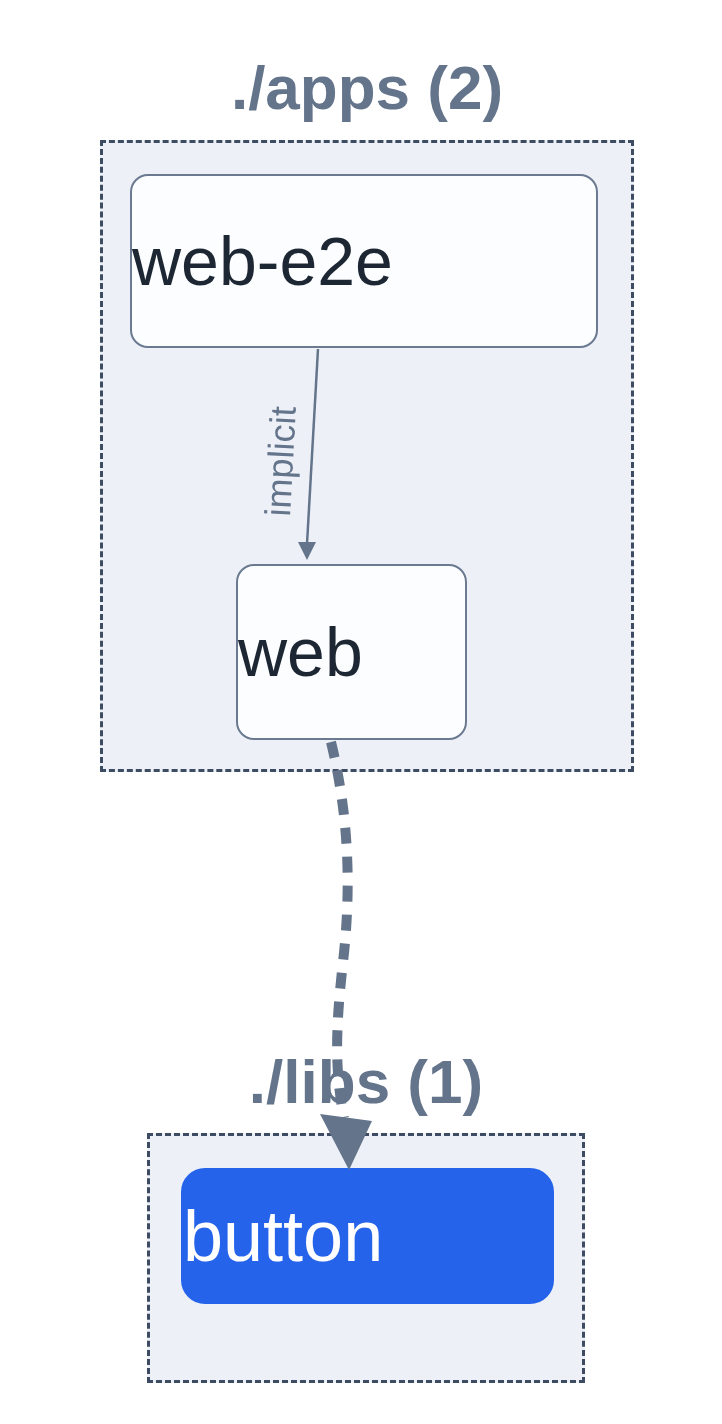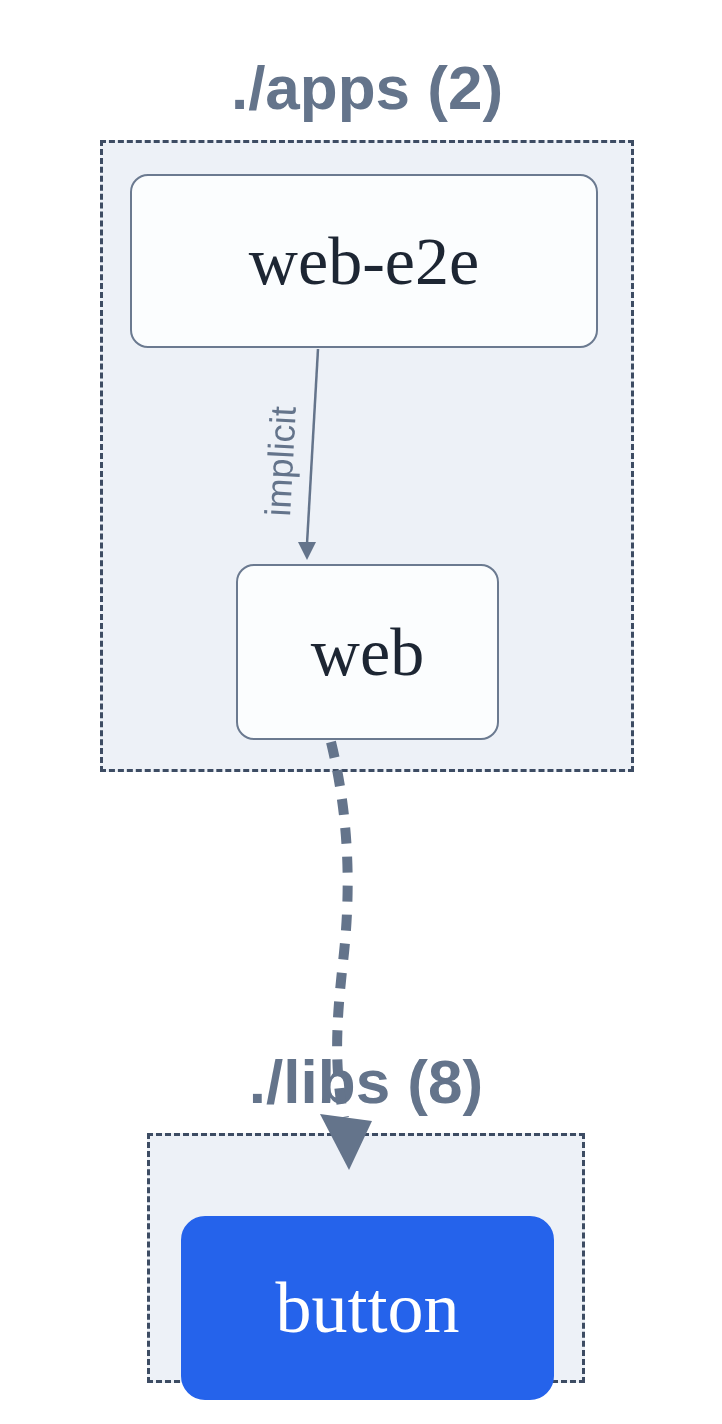--- a/index.html
+++ b/index.html
@@ -26,25 +26,23 @@
     background: #edf1f7;
     border: 3px dashed #3d4c63;
   }
   .node {
     position: absolute;
     background: #fbfdfe;
     border: 2px solid #6b7a90;
     border-radius: 18px;
     display: flex;
     align-items: center;
-    justify-content: center;
     font-size: 68px;
     color: #1d2633;
     cursor: pointer;
-    font-family: Liberation Serif, serif;
   }
   .node.focused {
     background: #2563eb;
     border-color: #2563eb;
     color: #ffffff;
     border-radius: 24px;
     font-size: 72px;
   }
   svg.edges {
     position: absolute;
@@ -60,29 +58,29 @@
 <div>
 
   <div class="cluster-title" style="left:100px; width:534px; top:54px;">./apps (2)</div>
 
   <div class="cluster" style="left:100px; top:140px; width:534px; height:632px;"></div>
 
   <div class="node" style="left:130px; top:174px; width:468px; height:174px;">
     <span>web-e2e</span>
   </div>
 
-  <div class="node" style="left:236px; top:564px; width:263px; height:176px;">
+  <div class="node" style="left:236px; top:564px; width:231px; height:176px;">
     <span>web</span>
   </div>
 
-  <div class="cluster-title" style="left:147px; width:438px; top:1048px;">./libs (8)</div>
+  <div class="cluster-title" style="left:147px; width:438px; top:1048px;">./libs (1)</div>
 
   <div class="cluster" style="left:147px; top:1133px; width:438px; height:250px;"></div>
 
-  <div class="node focused" style="left:181px; top:1168px; width:373px; height:184px;margin-top:48px;">
+  <div class="node focused" style="left:181px; top:1168px; width:373px; height:136px;">
     <span>button</span>
   </div>
 
   <svg class="edges" viewBox="0 0 722 1424">
 
     <path d="M 318 349 C 314 420 310 482 307 544" fill="none" stroke-width="2.5" stroke="#64748b"></path>
     <polygon points="298,542 316,542 307,560" fill="#64748b"></polygon>
     <text transform="translate(293,462) rotate(-87)" text-anchor="middle" font-size="36" fill="#64748b">implicit</text>
 
     <path d="M 331 742 C 348 812 352 884 343 962 C 335 1032 335 1072 344 1118" fill="none" stroke-width="10" stroke-dasharray="16 13" stroke="#64748b"></path>

